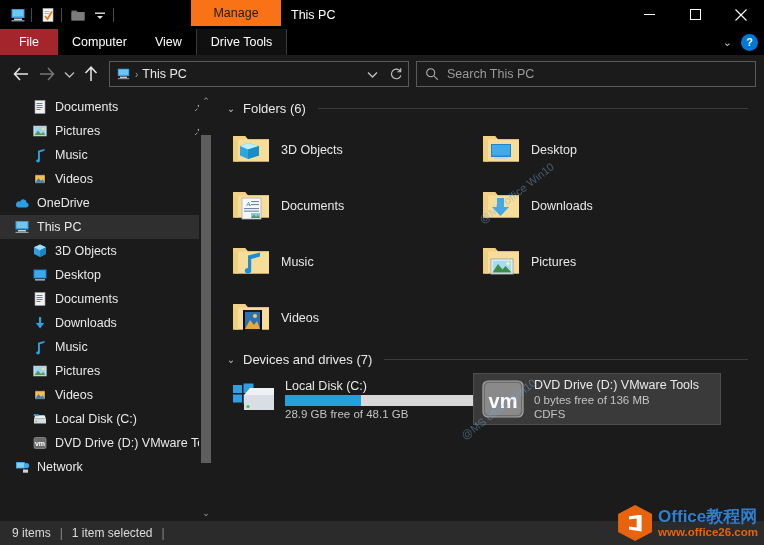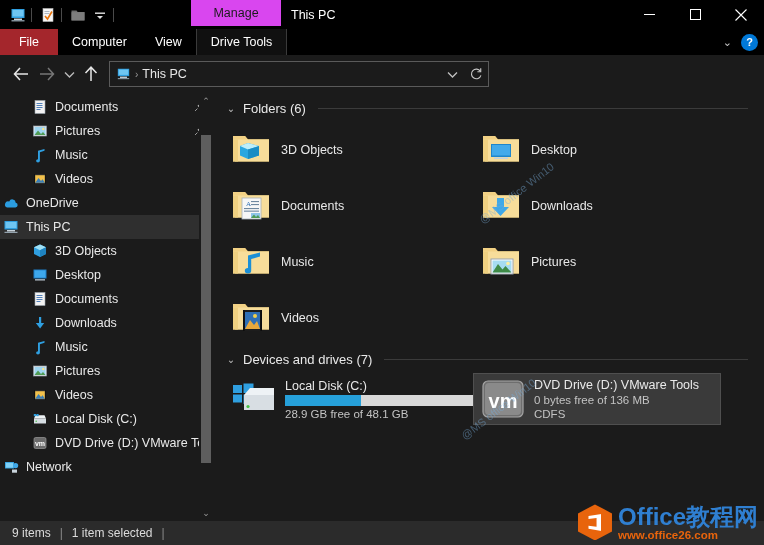--- a/index.html
+++ b/index.html
@@ -25,21 +25,21 @@
   .qat { display: flex; align-items: center; padding-left: 7px; gap: 0px; }
   .qat-item {
     width: 22px; height: 22px;
     display: flex; align-items: center; justify-content: center;
   }
   .qat-sep { width: 4px; height: 14px; border-left: 1px solid #4a4a4a; margin: 0 2px; }
 
   .ctx-tab {
     position: absolute; left: 191px; top: 0px;
     width: 90px; height: 26px;
-    background: #d946ef; color: #1b1b1b;
+    background: #f97316; color: #1b1b1b;
     display: flex; align-items: center; justify-content: center;
     font-size: 12.5px;
   }
   .win-title {
     position: absolute; left: 291px; top: 0; height: 29px;
     display: flex; align-items: center;
     color: #ffffff; font-size: 12.5px;
   }
   .wctrls { position: absolute; right: 0; top: 0; height: 29px; display: flex; }
   .wbtn {
@@ -110,21 +110,21 @@
   .tree { padding-top: 2px; }
   .tnode {
     height: 24px; display: flex; align-items: center;
     color: #e9e9e9; font-size: 12.5px; position: relative;
     padding-right: 6px;
   }
   .tnode.selected { background: #2f2f2f; }
   .tnode .tic { width: 20px; height: 20px; display: flex; align-items: center; justify-content: center; flex: none; }
   .tnode .tlabel { margin-left: 5px; white-space: nowrap; overflow: hidden; }
   .tnode .pin { position: absolute; right: 8px; color: #b6b6b6; font-size: 11px; }
-  .ind-0 { padding-left: 1px; }
+  .ind-0 { padding-left: 12px; }
   .ind-1 { padding-left: 30px; }
 
   .sb-scroll {
     position: absolute; right: 0; top: 0; bottom: 0; width: 14px;
     background: #1b1b1b;
   }
   .sb-arrow {
     height: 16px; display: flex; align-items: center; justify-content: center;
     color: #9a9a9a; font-size: 9px;
   }
@@ -188,21 +188,21 @@
   .logo-hex {
     width: 34px; height: 36px; background: #e8640c;
     clip-path: polygon(50% 0%, 100% 25%, 100% 75%, 50% 100%, 0% 75%, 0% 25%);
     display: flex; align-items: center; justify-content: center;
   }
   .logo-hex-inner {
     width: 13px; height: 17px; background: #fff;
     clip-path: polygon(0 12%, 100% 0, 100% 100%, 0 88%, 0 70%, 62% 76%, 62% 24%, 0 30%);
   }
   .logo-txt { display: flex; flex-direction: column; line-height: 1.05; }
-  .logo-t1 { color: #2f7fd1; font-size: 24px; font-weight: bold; }
+  .logo-t1 { color: #2f7fd1; font-size: 17px; font-weight: bold; }
   .logo-t2 { color: #e8640c; font-size: 11.5px; font-weight: bold; }
 </style>
 </head>
 <body>
 
 <div class="window">
 
   <div class="titlebar">
     <div class="qat">
       <div class="qat-item">
@@ -325,20 +325,27 @@
         </div>
         <div class="addr-ic">
           <svg width="14" height="14" viewBox="0 0 16 16">
             <path d="M13 5 A5.5 5.5 0 1 0 13.6 9.5" stroke="#c8c8c8" stroke-width="1.3" fill="none"></path>
             <path d="M13.4 1.5 V5.4 H9.6" stroke="#c8c8c8" stroke-width="1.3" fill="none"></path>
           </svg>
         </div>
       </div>
     </div>
 
+    <div class="searchbox">
+      <svg width="14" height="14" viewBox="0 0 16 16">
+        <circle cx="6.5" cy="6.5" r="4.6" stroke="#b5b5b5" stroke-width="1.2" fill="none"></circle>
+        <path d="M10 10 L14.5 14.5" stroke="#b5b5b5" stroke-width="1.2"></path>
+      </svg>
+      <span class="search-ph">Search This PC</span>
+    </div>
   </div>
 
   <div class="body">
 
     <div class="sidebar">
       <div class="tree" id="tree">
           <div class="tnode ind-1">
             <span class="tic">
               <svg width="16" height="16" viewBox="0 0 16 16">
                 <rect x="3" y="1.5" width="10" height="13" fill="#f2f2f2" stroke="#9aa5ae" stroke-width="0.6"></rect>

